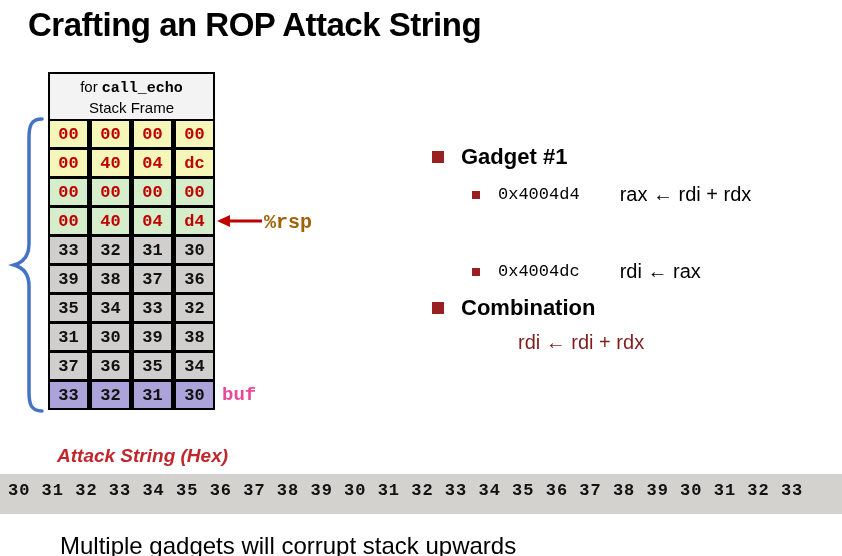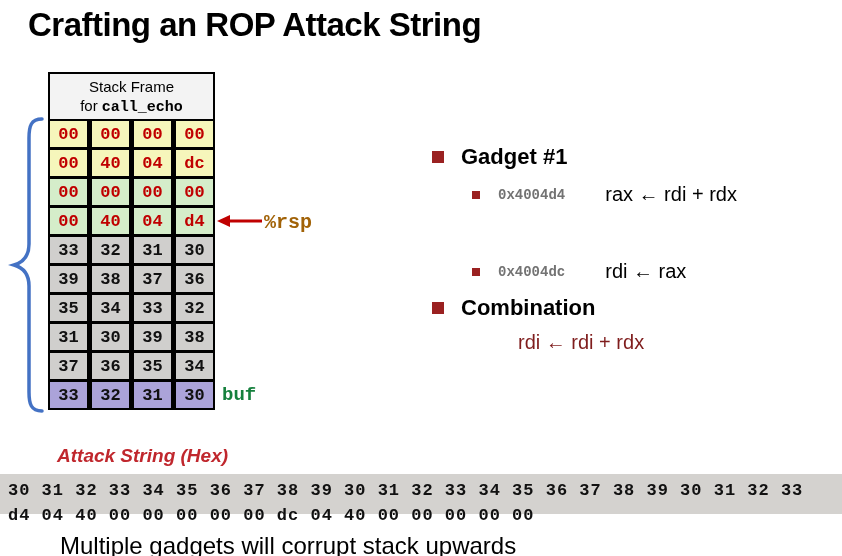--- a/index.html
+++ b/index.html
@@ -20,29 +20,29 @@
         font-family:"Liberation Mono",monospace;font-weight:bold;font-size:17px;}
   .bg-yellow{background:#f6f6bb;} .bg-green{background:#d5edca;}
   .bg-gray{background:#d0cfcd;}  .bg-purple{background:#aba3d9;}
   .tx-red{color:#c00000;} .tx-black{color:#111;}
   
   .brace{position:absolute;left:8px;top:116px;}
   
   .rsp-arrow{position:absolute;left:217px;top:214px;}
   .rsp-label{position:absolute;left:264px;top:211px;color:#a16207;font-weight:bold;
              font-family:"Liberation Mono",monospace;font-size:20px;}
-  .buf-label{position:absolute;left:222px;top:384px;color:#15803d;font-weight:bold;
+  .buf-label{position:absolute;left:222px;top:384px;color:#ec4899;font-weight:bold;
              font-family:"Liberation Mono",monospace;font-size:19px;}
   
   .b-head{position:absolute;display:flex;align-items:center;}
   .b-sq{width:12px;height:12px;background:#9a2121;margin-right:17px;flex:0 0 auto;}
   .b-head .txt{font-size:22px;font-weight:bold;color:#000;}
   .b-sub{position:absolute;display:flex;align-items:center;}
   .b-sub .sq2{width:8px;height:8px;background:#9a2121;margin-right:18px;flex:0 0 auto;}
-  .b-sub .addr{font-family:"Liberation Mono",monospace;font-weight:bold;font-size:14px;color:#737373;}
+  .b-sub .addr{font-family:"Liberation Mono",monospace;font-weight:normal;font-size:17px;color:#000000;}
   .b-sub .expr{font-size:20px;color:#000;margin-left:40px;text-align:right;}
   .b-expr{position:absolute;font-size:20px;color:#7f1d1d;}
   
   .atk-label{position:absolute;left:57px;top:445px;color:#c0272d;font-weight:bold;
              font-style:italic;font-size:19px;}
   .hexbox{position:absolute;left:0;top:474px;width:842px;height:40px;background:#d4d2cf;
           box-sizing:border-box;padding:4px 0 0 8px;}
   .hexline{font-family:"Liberation Mono",monospace;font-weight:bold;font-size:17px;
            letter-spacing:1px;color:#111;line-height:25px;white-space:pre;}
   .caption{position:absolute;left:60px;top:532px;font-size:24px;color:#000;}
@@ -53,22 +53,22 @@
 <div id="slide">
 
   <div class="title">Crafting an ROP Attack String</div>
 
   <svg class="brace" width="38" height="298" viewBox="0 0 38 298">
     <path d="M34,3 C23,3 21,10 21,22 L21,128 C21,142 13,147 6,149 C13,151 21,156 21,170 L21,276 C21,288 23,295 34,295" fill="none" stroke="#4472C4" stroke-width="3.5" stroke-linecap="round"></path>
   </svg>
 
   <div class="stack">
     <div class="stack-header">
+      <div><span>for </span><span class="func">call_echo</span></div>
       <div>Stack Frame</div>
-      <div><span>for </span><span class="func">call_echo</span></div>
     </div>
     <div id="stack-rows">
         <div class="srow">
           <div class="cell bg-yellow tx-red">00</div>
           <div class="cell bg-yellow tx-red">00</div>
           <div class="cell bg-yellow tx-red">00</div>
           <div class="cell bg-yellow tx-red">00</div>
         </div>
         <div class="srow">
           <div class="cell bg-yellow tx-red">00</div>
@@ -152,18 +152,17 @@
 
   <div class="b-head" style="left:432px;top:295px;">
     <span class="b-sq"></span>
     <span class="txt">Combination</span>
   </div>
   <div class="b-expr" style="left:518px;top:331px;">rdi ← rdi + rdx</div>
 
   <div class="atk-label">Attack String (Hex)</div>
   <div class="hexbox">
     <div class="hexline">30 31 32 33 34 35 36 37 38 39 30 31 32 33 34 35 36 37 38 39 30 31 32 33</div>
-    <div class="hexline">d4 04 40 00 00 00 00 00 dc 04 40 00 00 00 00 00</div>
   </div>
 
   <div class="caption">Multiple gadgets will corrupt stack upwards</div>
 
 </div>
 
 </body></html>

